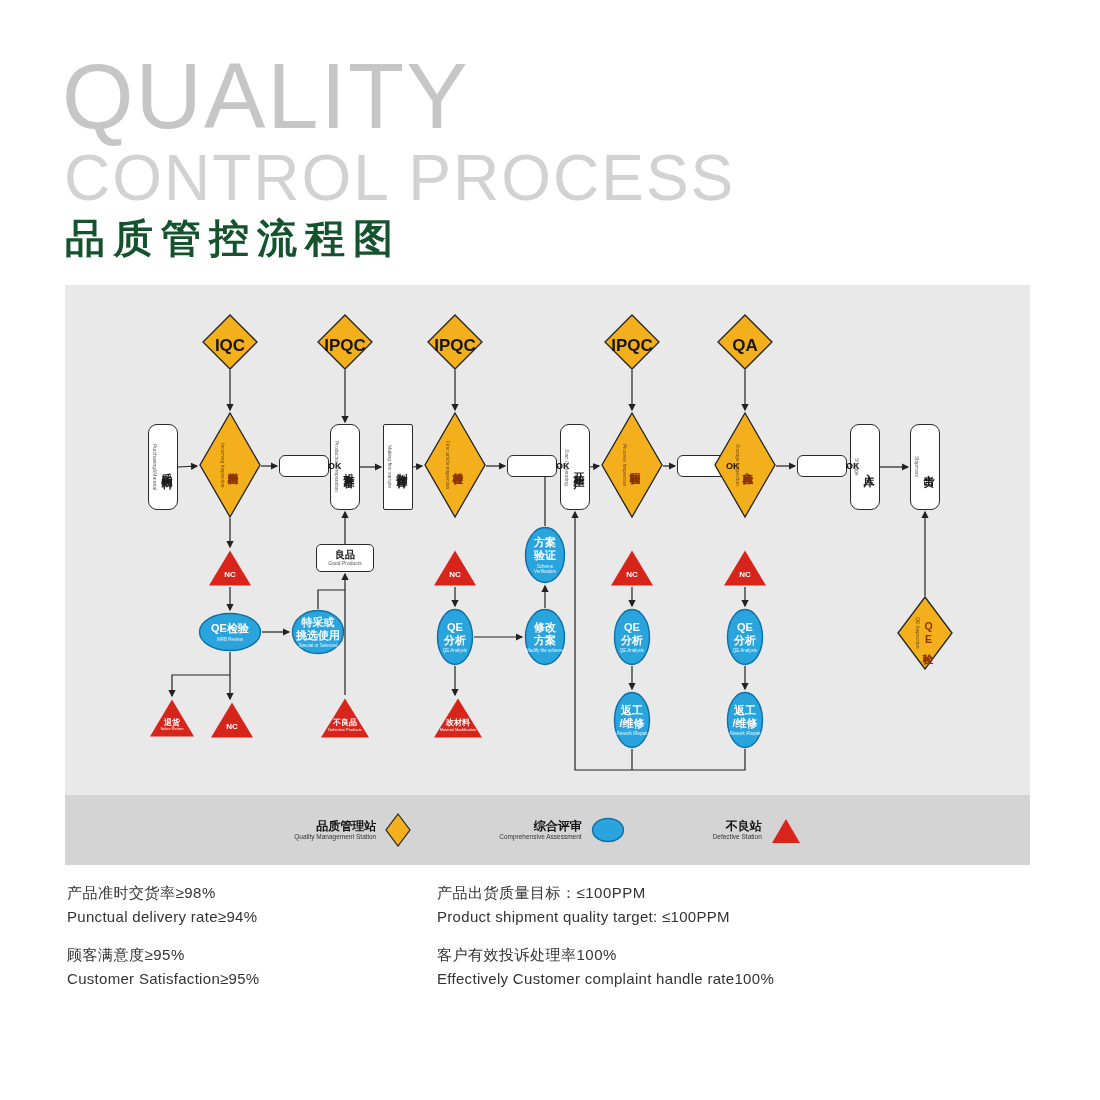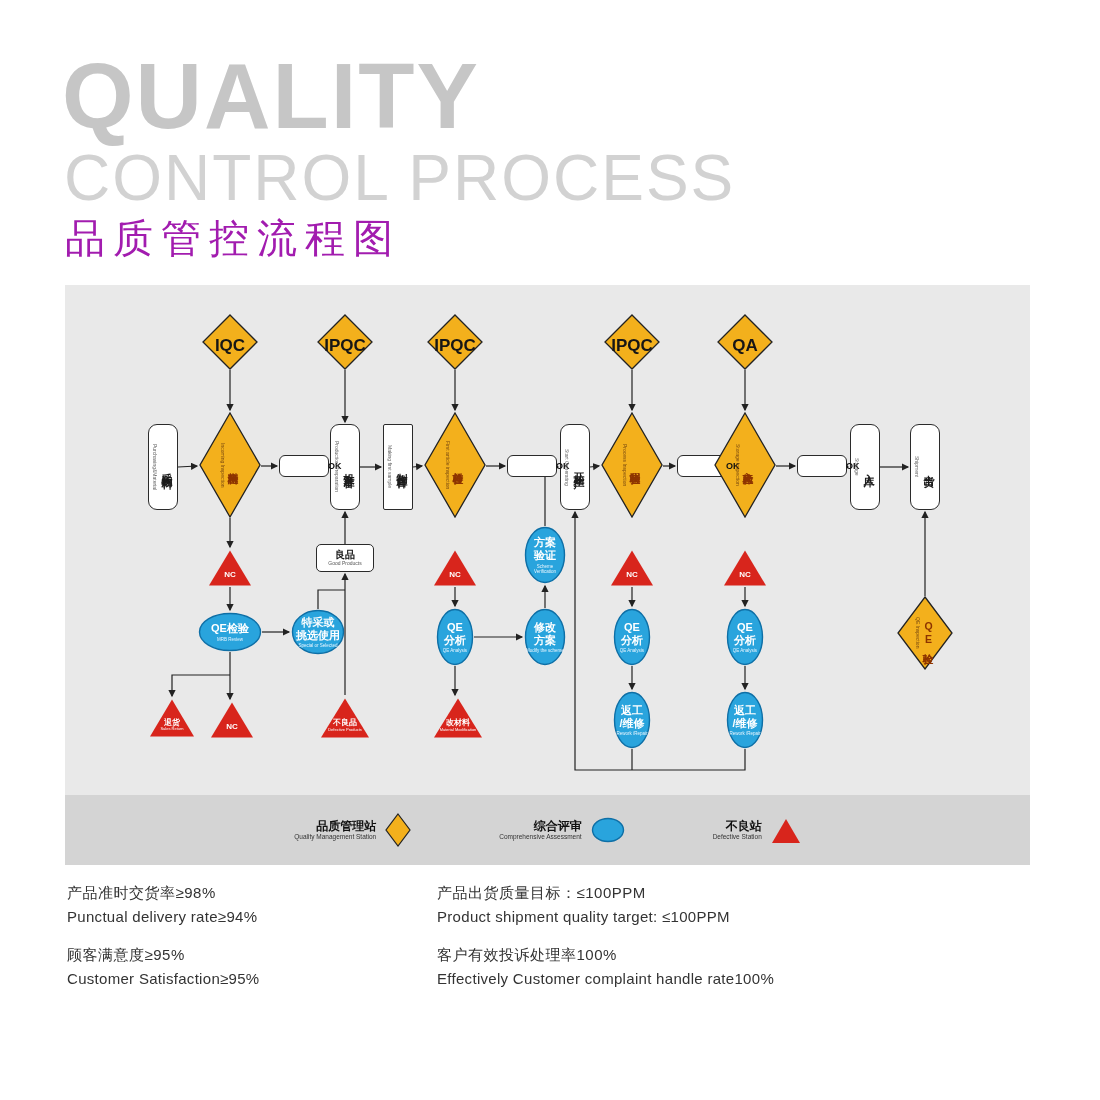--- a/index.html
+++ b/index.html
@@ -1,21 +1,21 @@
 <!DOCTYPE html>
 <html><head>
 <meta charset="utf-8">
 <style>
   html,body{margin:0;padding:0;background:#fff;}
   body{width:1100px;height:1100px;position:relative;font-family:"Liberation Sans",sans-serif;overflow:hidden;}
   .canvas{position:absolute;inset:0;}
 
-  .title-en1{position:absolute;left:62px;top:50px;font-size:92px;line-height:1;font-weight:700;color:#c6c6c6;letter-spacing:2px;}
+  .title-en1{position:absolute;left:62px;top:50px;font-size:92px;line-height:1;font-weight:400;color:#c6c6c6;letter-spacing:2px;}
   .title-en2{position:absolute;left:64px;top:146px;font-size:64px;line-height:1;font-weight:300;color:#d2d2d2;letter-spacing:2px;}
-  .title-cn{position:absolute;left:65px;top:216px;font-size:40px;line-height:1.1;font-weight:400;color:#a21caf;letter-spacing:8px;}
+  .title-cn{position:absolute;left:65px;top:216px;font-size:40px;line-height:1.1;font-weight:700;color:#14532d;letter-spacing:8px;}
 
   .panel{position:absolute;left:65px;top:285px;width:965px;height:510px;background:#e9e9e9;}
   #edges{position:absolute;left:0;top:0;}
   #nodes{position:absolute;inset:0;}
 
   .node{position:absolute;display:flex;align-items:center;justify-content:center;box-sizing:border-box;}
   .node .shape{position:absolute;left:0;top:0;width:100%;height:100%;}
   .node.vrect,.node.rect,.node.okbox,.node.hbox{background:#fff;border:1.4px solid #2b2b2b;}
   .node.vrect{border-radius:9px;}
   .node.rect{border-radius:2px;}

